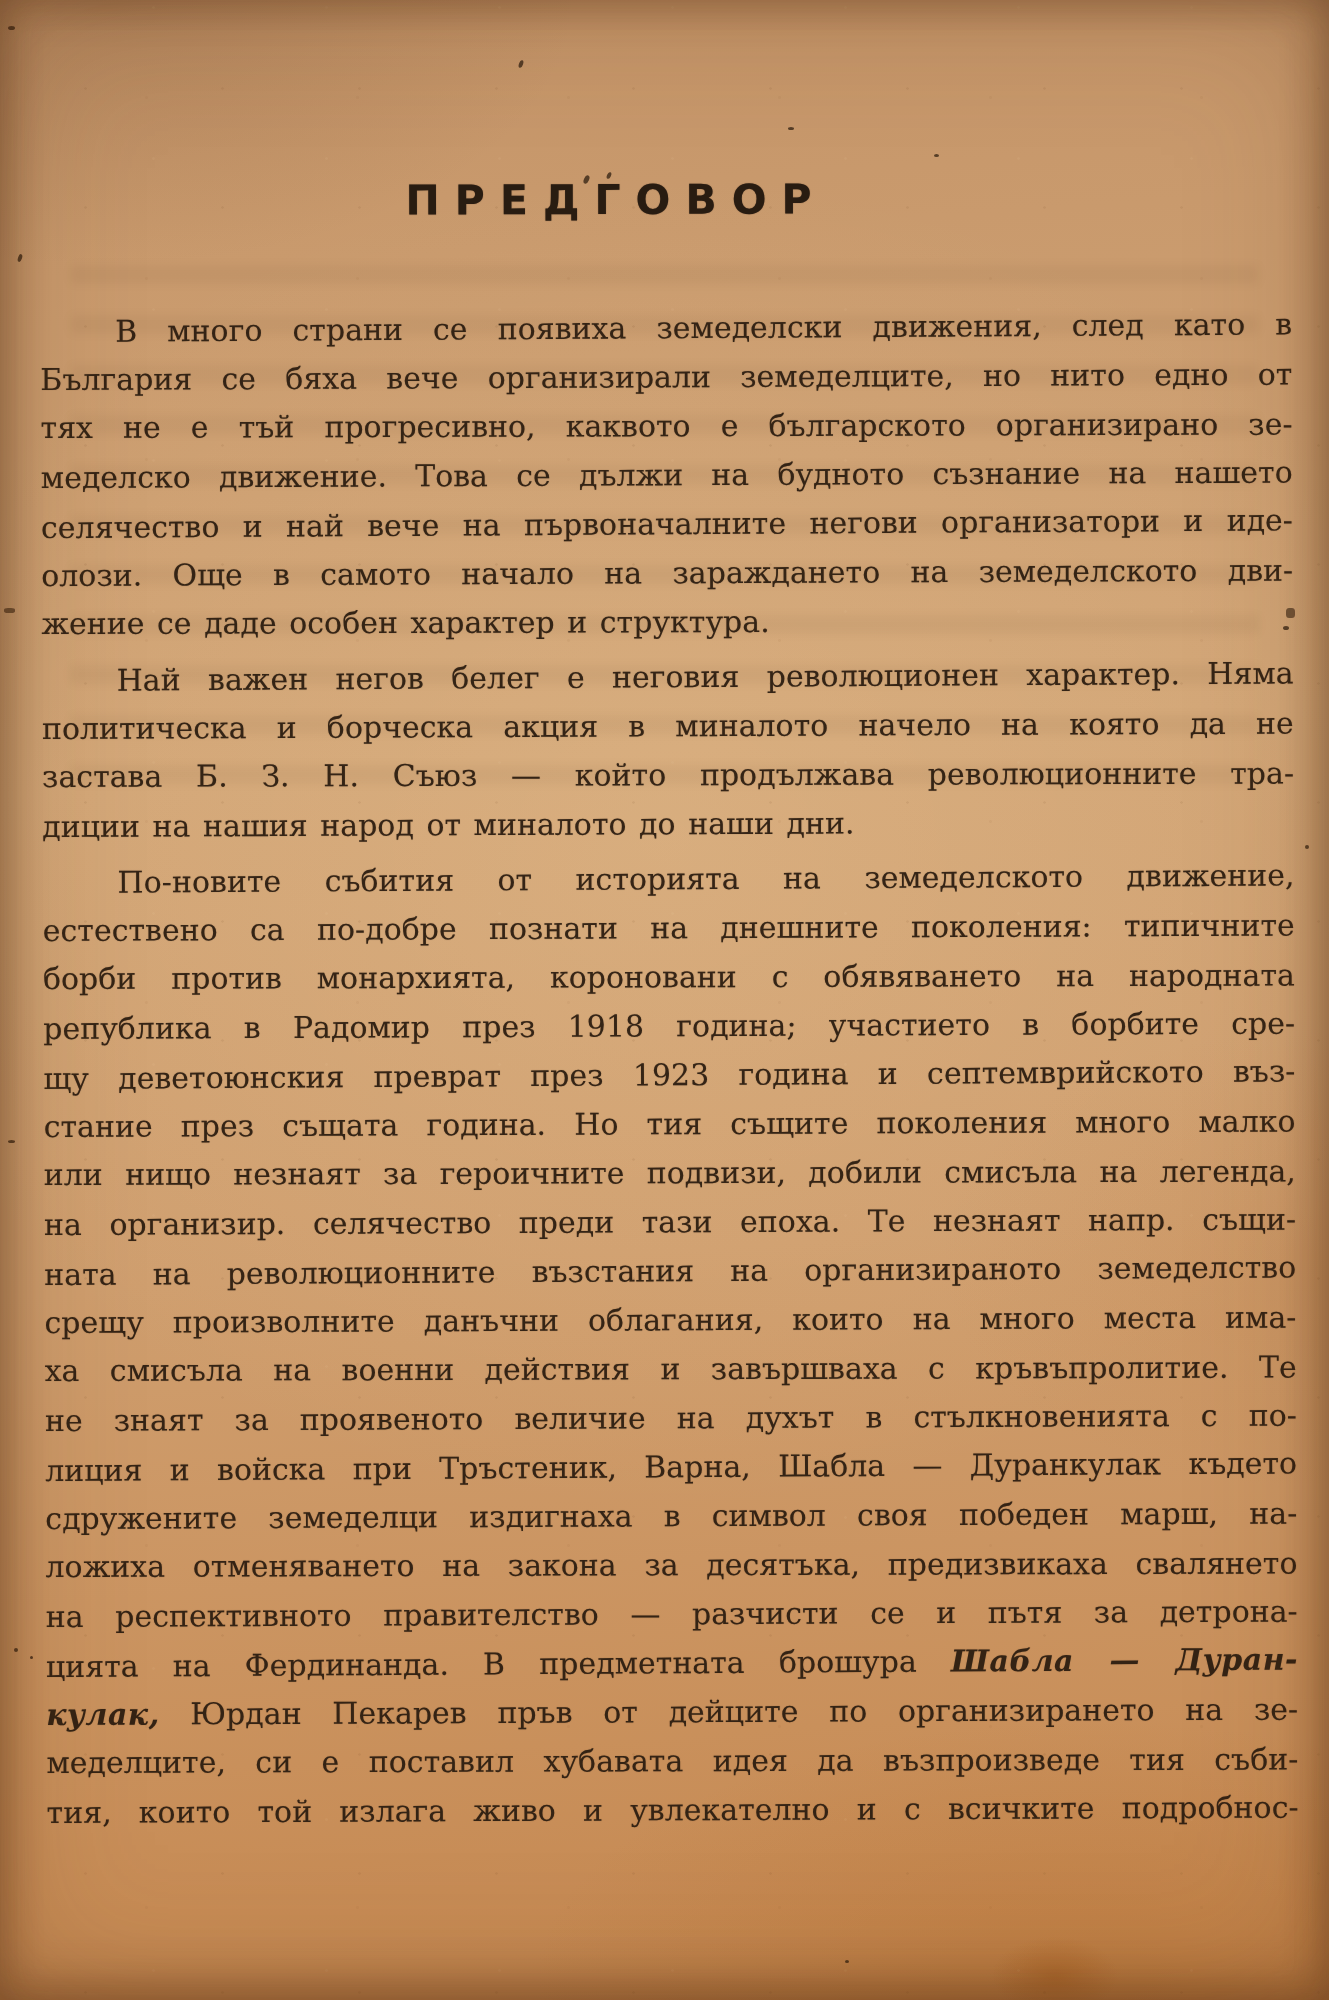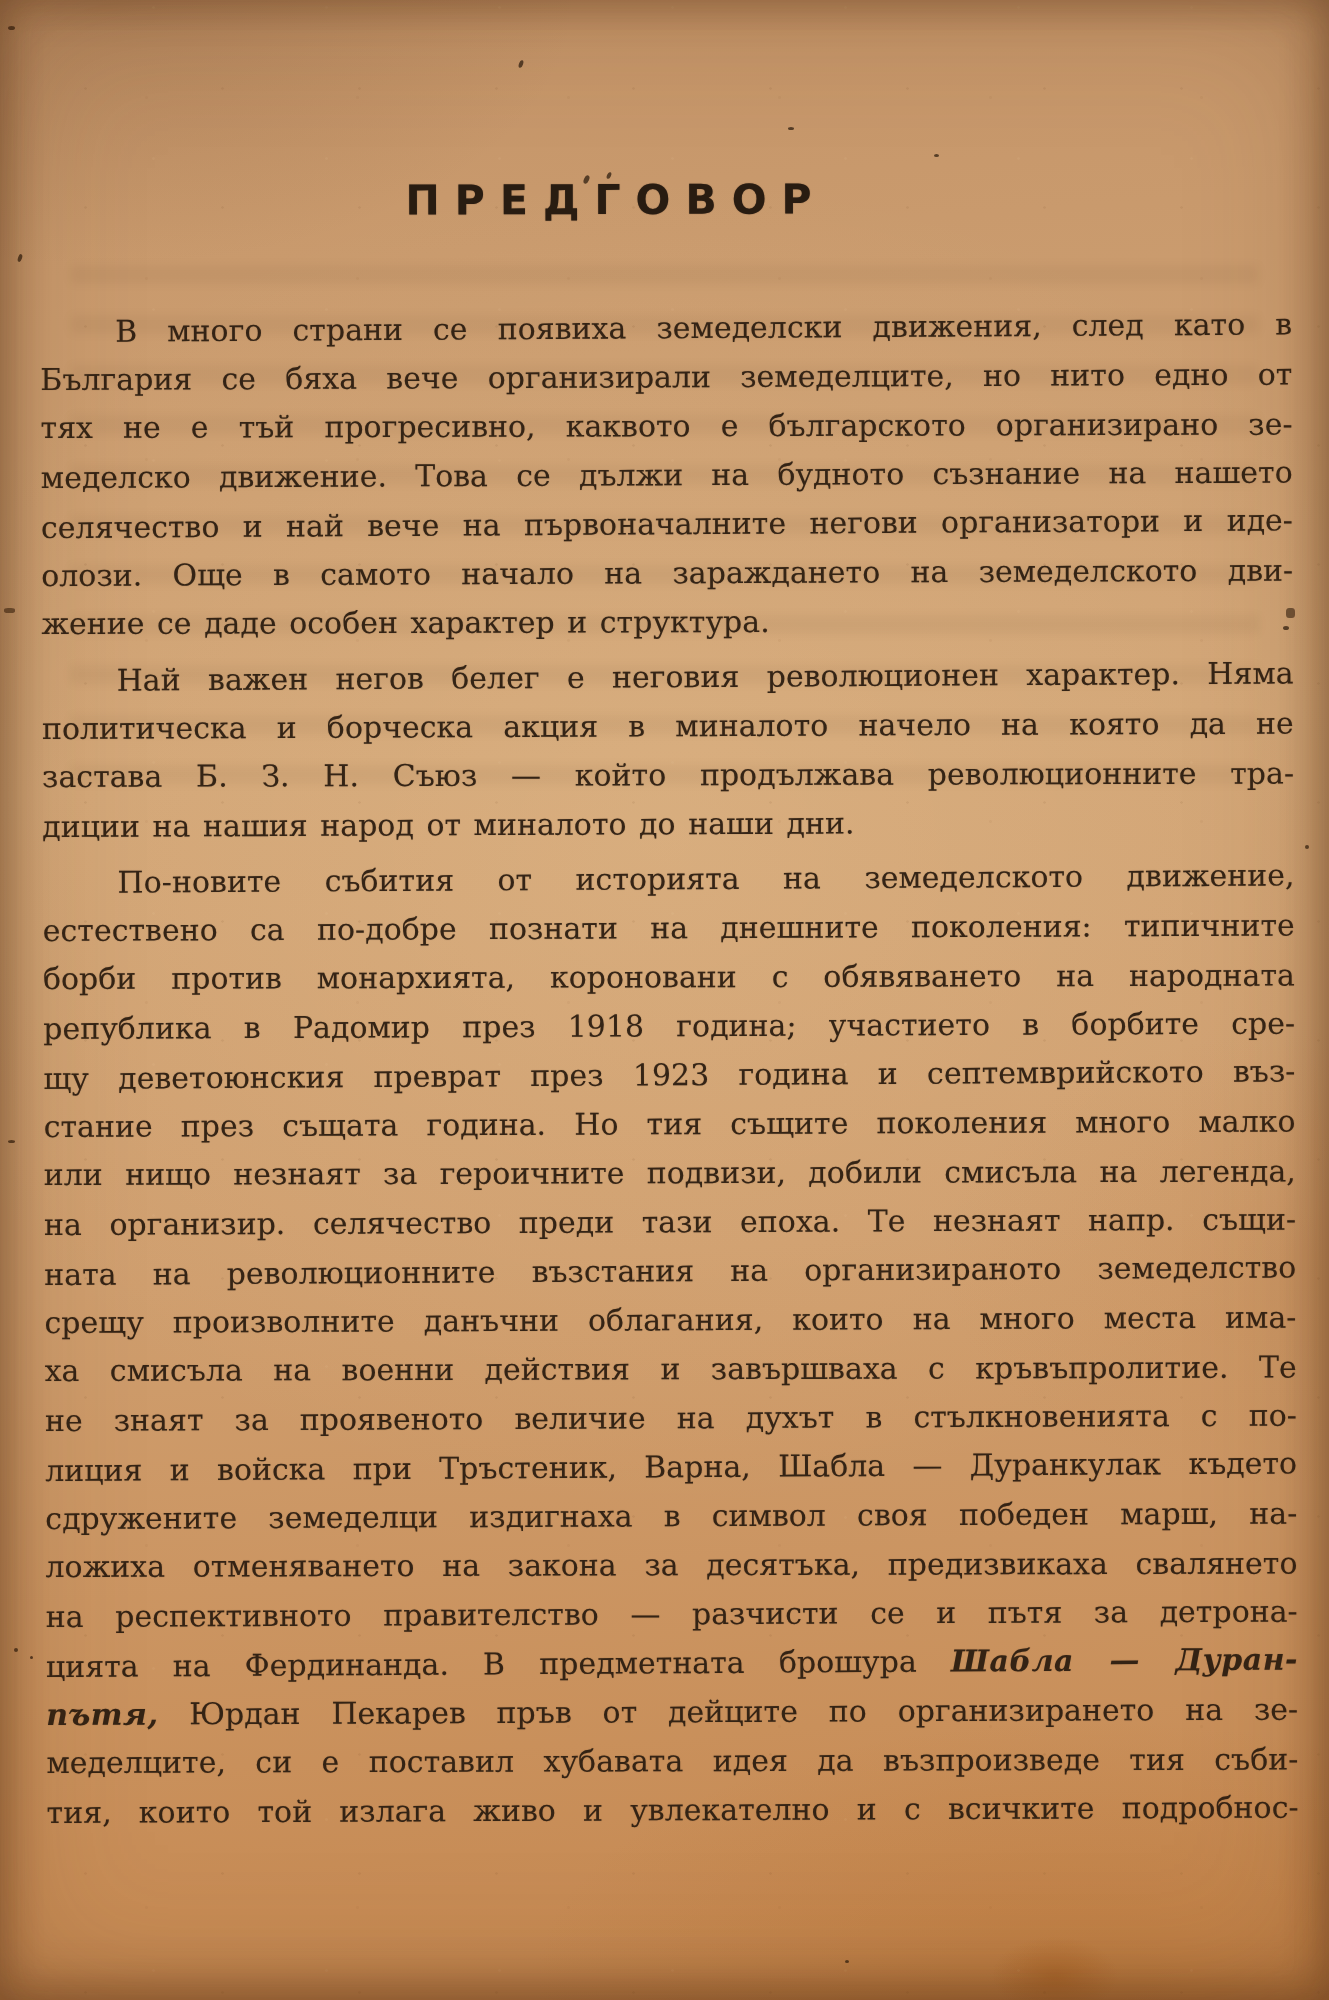--- a/index.html
+++ b/index.html
@@ -104,21 +104,21 @@
         <div class="line"><span>на организир. селячество преди тази епоха. Те незнаят напр. същи-</span></div>
         <div class="line"><span>ната на революционните възстания на организираното земеделство</span></div>
         <div class="line"><span>срещу произволните данъчни облагания, които на много места има-</span></div>
         <div class="line"><span>ха смисъла на военни действия и завършваха с кръвъпролитие. Те</span></div>
         <div class="line"><span>не знаят за проявеното величие на духът в стълкновенията с по-</span></div>
         <div class="line"><span>лиция и войска при Тръстеник, Варна, Шабла — Дуранкулак където</span></div>
         <div class="line"><span>сдружените земеделци издигнаха в символ своя победен марш, на-</span></div>
         <div class="line"><span>ложиха отменяването на закона за десятъка, предизвикаха свалянето</span></div>
         <div class="line"><span>на респективното правителство — разчисти се и пътя за детрона-</span></div>
         <div class="line"><span>цията на Фердинанда. В предметната брошура </span><span class="em">Шабла — Дуран-</span></div>
-        <div class="line"><span class="em">пътя,</span><span> Юрдан Пекарев пръв от дейците по организирането на зе-</span></div>
+        <div class="line"><span class="em">кулак,</span><span> Юрдан Пекарев пръв от дейците по организирането на зе-</span></div>
         <div class="line"><span>меделците, си е поставил хубавата идея да възпроизведе тия съби-</span></div>
         <div class="line"><span>тия, които той излага живо и увлекателно и с всичките подробнос-</span></div>
       </div>
     </div>
 
   <i class="speck" style="left:8px;top:26px;width:7px;height:4px;"></i>
   <i class="speck" style="left:519px;top:60px;width:4px;height:8px;transform:rotate(20deg);"></i>
   <i class="speck" style="left:584px;top:175px;width:5px;height:9px;transform:rotate(24deg);"></i>
   <i class="speck" style="left:607px;top:172px;width:4px;height:7px;transform:rotate(24deg);"></i>
   <i class="speck" style="left:788px;top:127px;width:6px;height:3px;"></i>

